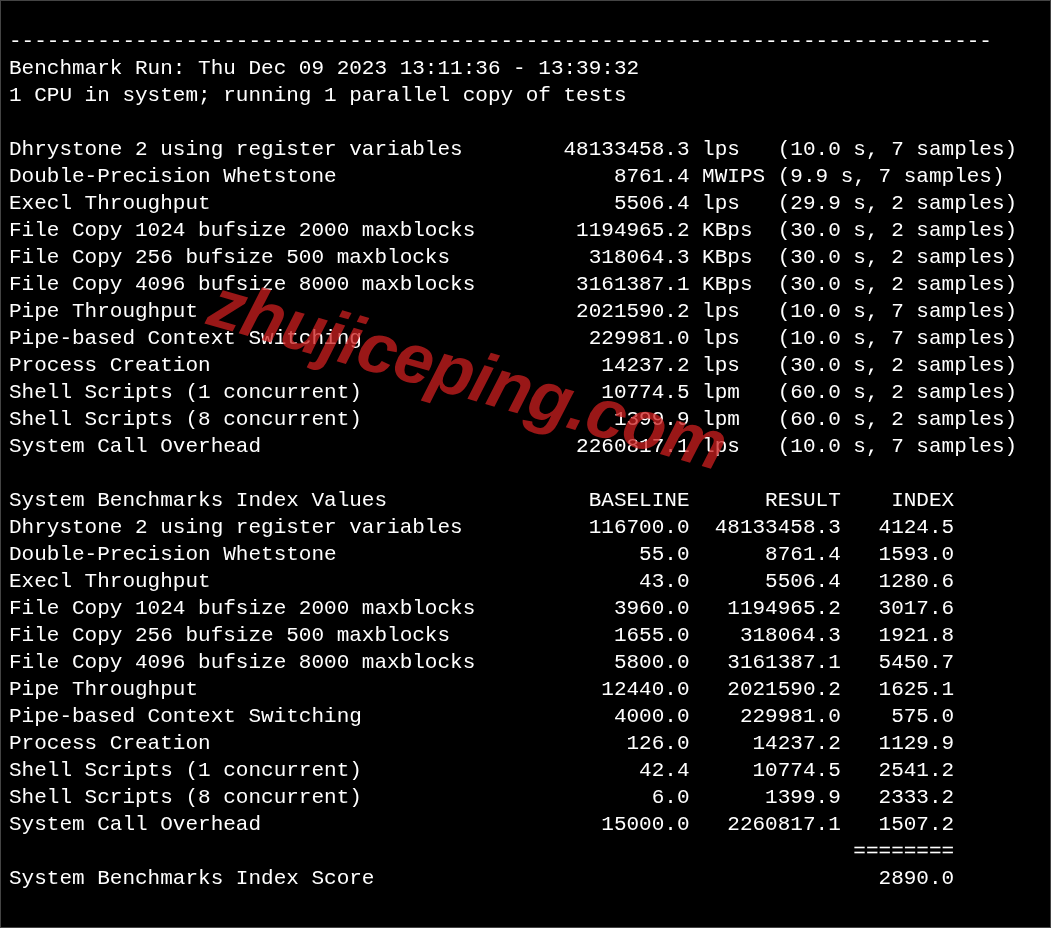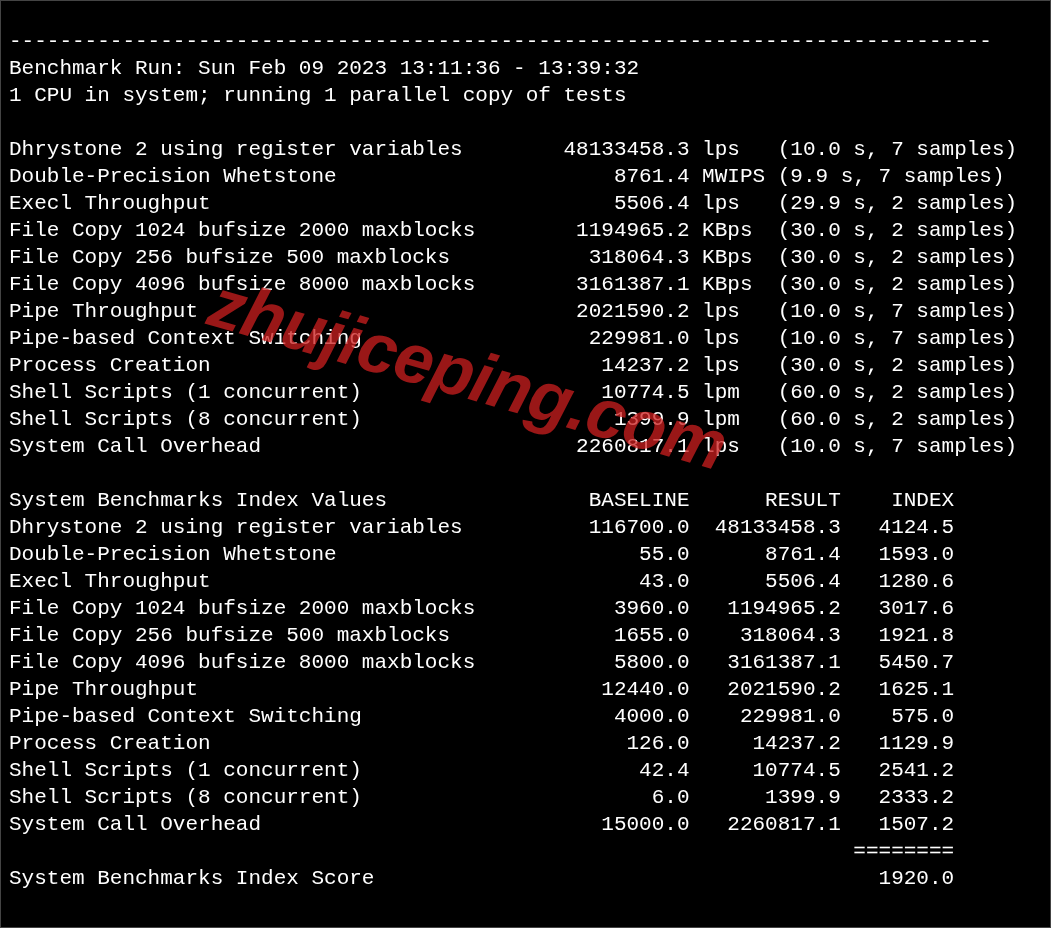--- a/index.html
+++ b/index.html
@@ -35,21 +35,21 @@
     transform: rotate(16deg);
     pointer-events: none;
     letter-spacing: -1px;
   }
 </style>
 </head>
 <body>
 
 <div class="terminal">
 <span>------------------------------------------------------------------------------</span>
-<span>Benchmark Run: Sun Feb 09 2023 13:11:36 - 13:39:32</span>
+<span>Benchmark Run: Thu Dec 09 2023 13:11:36 - 13:39:32</span>
 <span>1 CPU in system; running 1 parallel copy of tests</span>
 <span> </span>
 <span id="tests-block">Dhrystone 2 using register variables        48133458.3 lps   (10.0 s, 7 samples)
 Double-Precision Whetstone                      8761.4 MWIPS (9.9 s, 7 samples)
 Execl Throughput                                5506.4 lps   (29.9 s, 2 samples)
 File Copy 1024 bufsize 2000 maxblocks        1194965.2 KBps  (30.0 s, 2 samples)
 File Copy 256 bufsize 500 maxblocks           318064.3 KBps  (30.0 s, 2 samples)
 File Copy 4096 bufsize 8000 maxblocks        3161387.1 KBps  (30.0 s, 2 samples)
 Pipe Throughput                              2021590.2 lps   (10.0 s, 7 samples)
 Pipe-based Context Switching                  229981.0 lps   (10.0 s, 7 samples)
@@ -65,15 +65,15 @@
 File Copy 1024 bufsize 2000 maxblocks           3960.0   1194965.2   3017.6
 File Copy 256 bufsize 500 maxblocks             1655.0    318064.3   1921.8
 File Copy 4096 bufsize 8000 maxblocks           5800.0   3161387.1   5450.7
 Pipe Throughput                                12440.0   2021590.2   1625.1
 Pipe-based Context Switching                    4000.0    229981.0    575.0
 Process Creation                                 126.0     14237.2   1129.9
 Shell Scripts (1 concurrent)                      42.4     10774.5   2541.2
 Shell Scripts (8 concurrent)                       6.0      1399.9   2333.2
 System Call Overhead                           15000.0   2260817.1   1507.2</span>
 <span>                                                                   ========</span>
-<span id="score-row">System Benchmarks Index Score                                        1920.0</span>
+<span id="score-row">System Benchmarks Index Score                                        2890.0</span>
 <div class="wm">zhujiceping.com</div>
 </div>
 
 </body></html>

